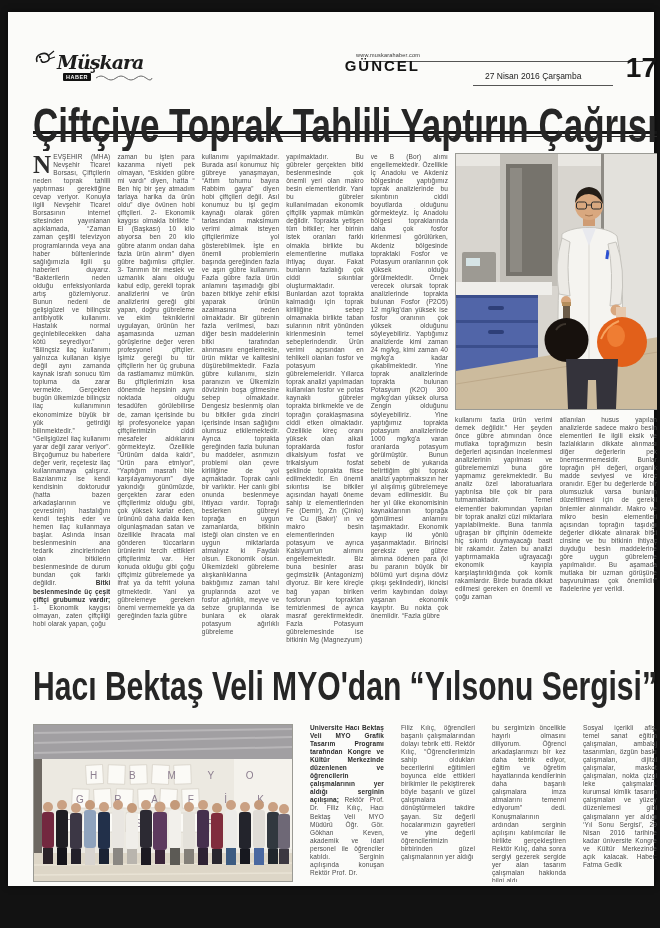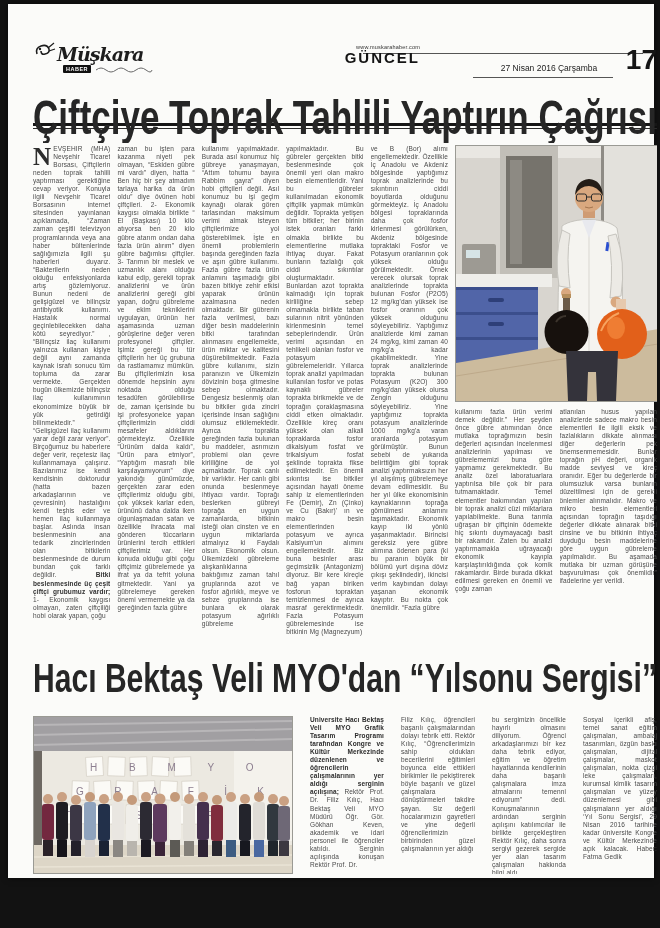--- a/index.html
+++ b/index.html
@@ -2,21 +2,21 @@
 <html><head>
 <meta charset="utf-8">
 <style>
   html,body{margin:0;padding:0;}
   body{
     width:660px;height:928px;position:relative;overflow:hidden;
     background:#121212;
     font-family:"Liberation Sans",sans-serif;
   }
   .page{
-    position:absolute;left:8px;top:4px;width:646px;height:874px;
+    position:absolute;left:8px;top:12px;width:646px;height:874px;
     background:#fbfbf9;box-shadow:0 0 6px rgba(0,0,0,.6);
   }
   .content{position:absolute;left:25px;top:0;width:624px;height:874px;}
 
   
   .header{position:absolute;left:0;top:40px;width:624px;height:38px;}
   .logo{position:absolute;left:0;top:-4px;width:220px;}
   .logo-row{display:flex;align-items:flex-end;}
   .logo-title{
     font-family:"DejaVu Serif",serif;font-style:italic;font-weight:bold;
@@ -26,21 +26,21 @@
   .logo-badge{
     background:#111;color:#fff;font-size:5.5px;font-weight:bold;
     padding:1px 3px;letter-spacing:.5px;border-radius:1px;
   }
   .logo-squiggle{width:58px;height:7px;margin-left:4px;}
   .center-block{position:absolute;left:247px;top:0;width:140px;text-align:right;}
   .website{font-size:5.5px;color:#333;letter-spacing:.2px;}
   .section-title{font-size:15px;font-weight:bold;color:#141414;letter-spacing:2px;line-height:15px;}
   .hline-a{position:absolute;left:330px;top:9px;width:280px;height:1px;background:#555;}
   .hline-b{position:absolute;left:440px;top:33px;width:140px;height:1px;background:#555;}
-  .date-text{position:absolute;left:452px;top:19px;width:128px;font-size:8.5px;color:#222;text-align:center;}
+  .date-text{position:absolute;left:452px;top:19px;width:128px;font-size:8.5px;color:#222;text-align:left;}
   .page-number{position:absolute;right:0;top:2px;font-size:28px;font-weight:bold;color:#151515;line-height:28px;}
   .rule-thick{position:absolute;left:0;top:79px;width:624px;height:3px;background:#161616;}
   .rule-thin{position:absolute;left:0;top:84px;width:624px;height:1px;background:#2a2a2a;}
 
   
   .headline1{position:absolute;left:0;top:87px;width:624px;height:52px;}
   .headline2{position:absolute;left:0;top:650px;width:624px;height:46px;}
 
   
   .article1{

